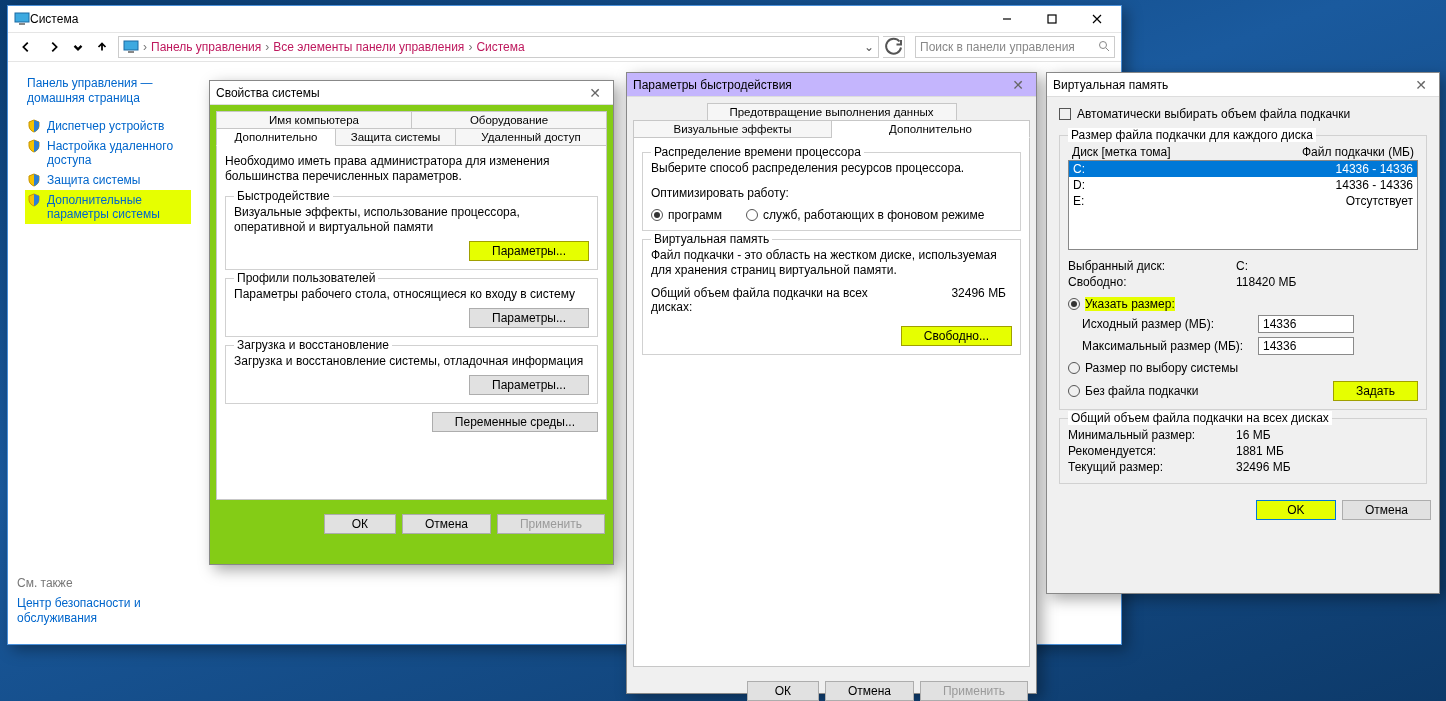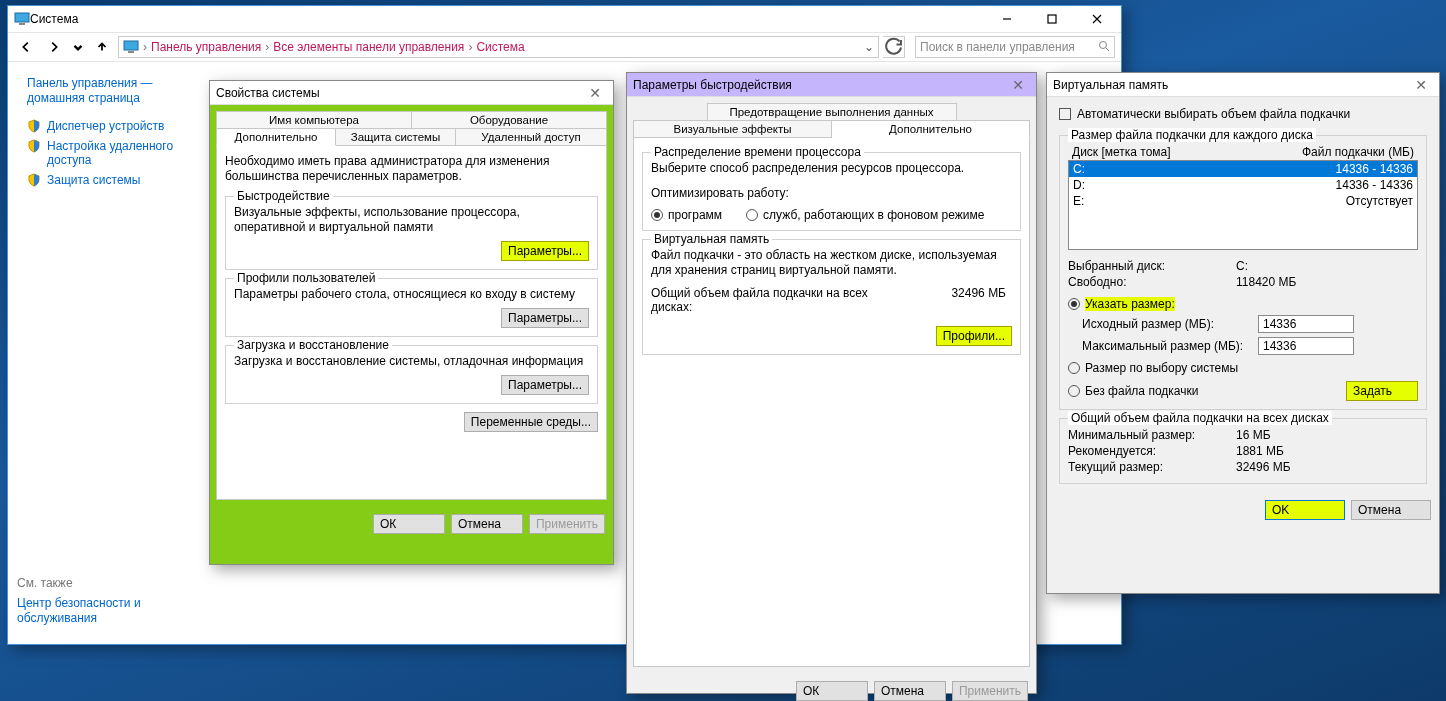--- a/index.html
+++ b/index.html
@@ -37,21 +37,21 @@
   .dlg-title .t{flex:1;}
   .dlg-close{width:24px;height:18px;display:flex;align-items:center;justify-content:center;color:#666;font-size:14px;line-height:1;}
   .tabs{display:flex;margin:6px 6px 0;}
   .tab{border:1px solid #c7c7c7;background:#fff;padding:2px 0;text-align:center;flex:1;font-size:11.5px;margin-bottom:-1px;}
   .tab.inactive{background:#f6f6f6;}
   .tab.active{border-bottom:1px solid #fff;}
   .tabrow2{display:flex;margin:0 6px;}
   .panel{border:1px solid #c7c7c7;margin:0 6px 6px;padding:8px;background:#fff;}
   .group{border:1px solid var(--grp-border);padding:8px;margin-bottom:8px;position:relative;}
   .group>.legend{position:absolute;top:-8px;left:8px;background:#fff;padding:0 3px;font-size:12px;}
-  .btn{background:var(--btn-bg);border:1px solid var(--btn-border);padding:2px 6px;min-width:72px;}
+  .btn{background:var(--btn-bg);border:1px solid var(--btn-border);padding:2px 22px;min-width:72px;text-align:center;}
   .btn.hl{background:var(--hl);border-color:#a0a000;}
   .btn.def{border:1px solid #0078d7;}
   .btn.dis{color:#9a9a9a;}
   .row-right{display:flex;justify-content:flex-end;gap:6px;margin-top:6px;}
   .dlg-buttons{display:flex;justify-content:flex-end;gap:6px;padding:8px;}
   .para{line-height:15px;}
   .radio{display:inline-flex;align-items:center;gap:5px;}
   .radio .dot{width:12px;height:12px;border:1px solid #555;border-radius:50%;display:inline-flex;align-items:center;justify-content:center;}
   .radio .dot .in{width:6px;height:6px;background:#333;border-radius:50%;display:none;}
   .radio.checked .dot .in{display:block;}
@@ -163,20 +163,27 @@
           </svg>
         <span class="lbl">Настройка удаленного доступа</span>
       </div>
       <div class="side-link">
         <svg class="shield" viewBox="0 0 14 14">
             <path d="M7 1 L12 3 V7 C12 10 9 12.5 7 13 C5 12.5 2 10 2 7 V3 Z" fill="#f6c300" stroke="#c79500"></path>
             <path d="M7 1 L12 3 V7 C12 10 9 12.5 7 13 V1 Z" fill="#2b7fd6"></path>
           </svg>
         <span class="lbl">Защита системы</span>
       </div>
+      <div class="side-link hl">
+        <svg class="shield" viewBox="0 0 14 14">
+            <path d="M7 1 L12 3 V7 C12 10 9 12.5 7 13 C5 12.5 2 10 2 7 V3 Z" fill="#f6c300" stroke="#c79500"></path>
+            <path d="M7 1 L12 3 V7 C12 10 9 12.5 7 13 V1 Z" fill="#2b7fd6"></path>
+          </svg>
+        <span class="lbl" style="color:var(--link)">Дополнительные параметры системы</span>
+      </div>
     </div>
   </div>
   <div class="seealso">
     <div class="hdr">См. также</div>
     <div class="lnk">Центр безопасности и обслуживания</div>
   </div>
 </div>
 
 <div class="dialog" style="left:209px;top:80px;width:405px;height:485px;background:#84cc16;">
   <div class="dlg-title" style="background:#fff;">
@@ -257,21 +264,21 @@
       </div>
     </div>
     <div class="group">
       <div class="legend">Виртуальная память</div>
       <div class="para">Файл подкачки - это область на жестком диске, используемая для хранения страниц виртуальной памяти.</div>
       <div style="margin-top:8px;display:flex;">
         <span style="flex:0 0 220px">Общий объем файла подкачки на всех дисках:</span>
         <span style="flex:1;text-align:right;padding-right:6px;">32496 МБ</span>
       </div>
       <div class="row-right" style="margin-top:12px;">
-          <div class="btn hl">Профили...</div>
+          <div class="btn hl">Свободно...</div>
         </div>
     </div>
   </div>
   <div class="dlg-buttons">
     <div class="btn">ОК</div>
     <div class="btn">Отмена</div>
     <div class="btn dis">Применить</div>
   </div>
 </div>
 

